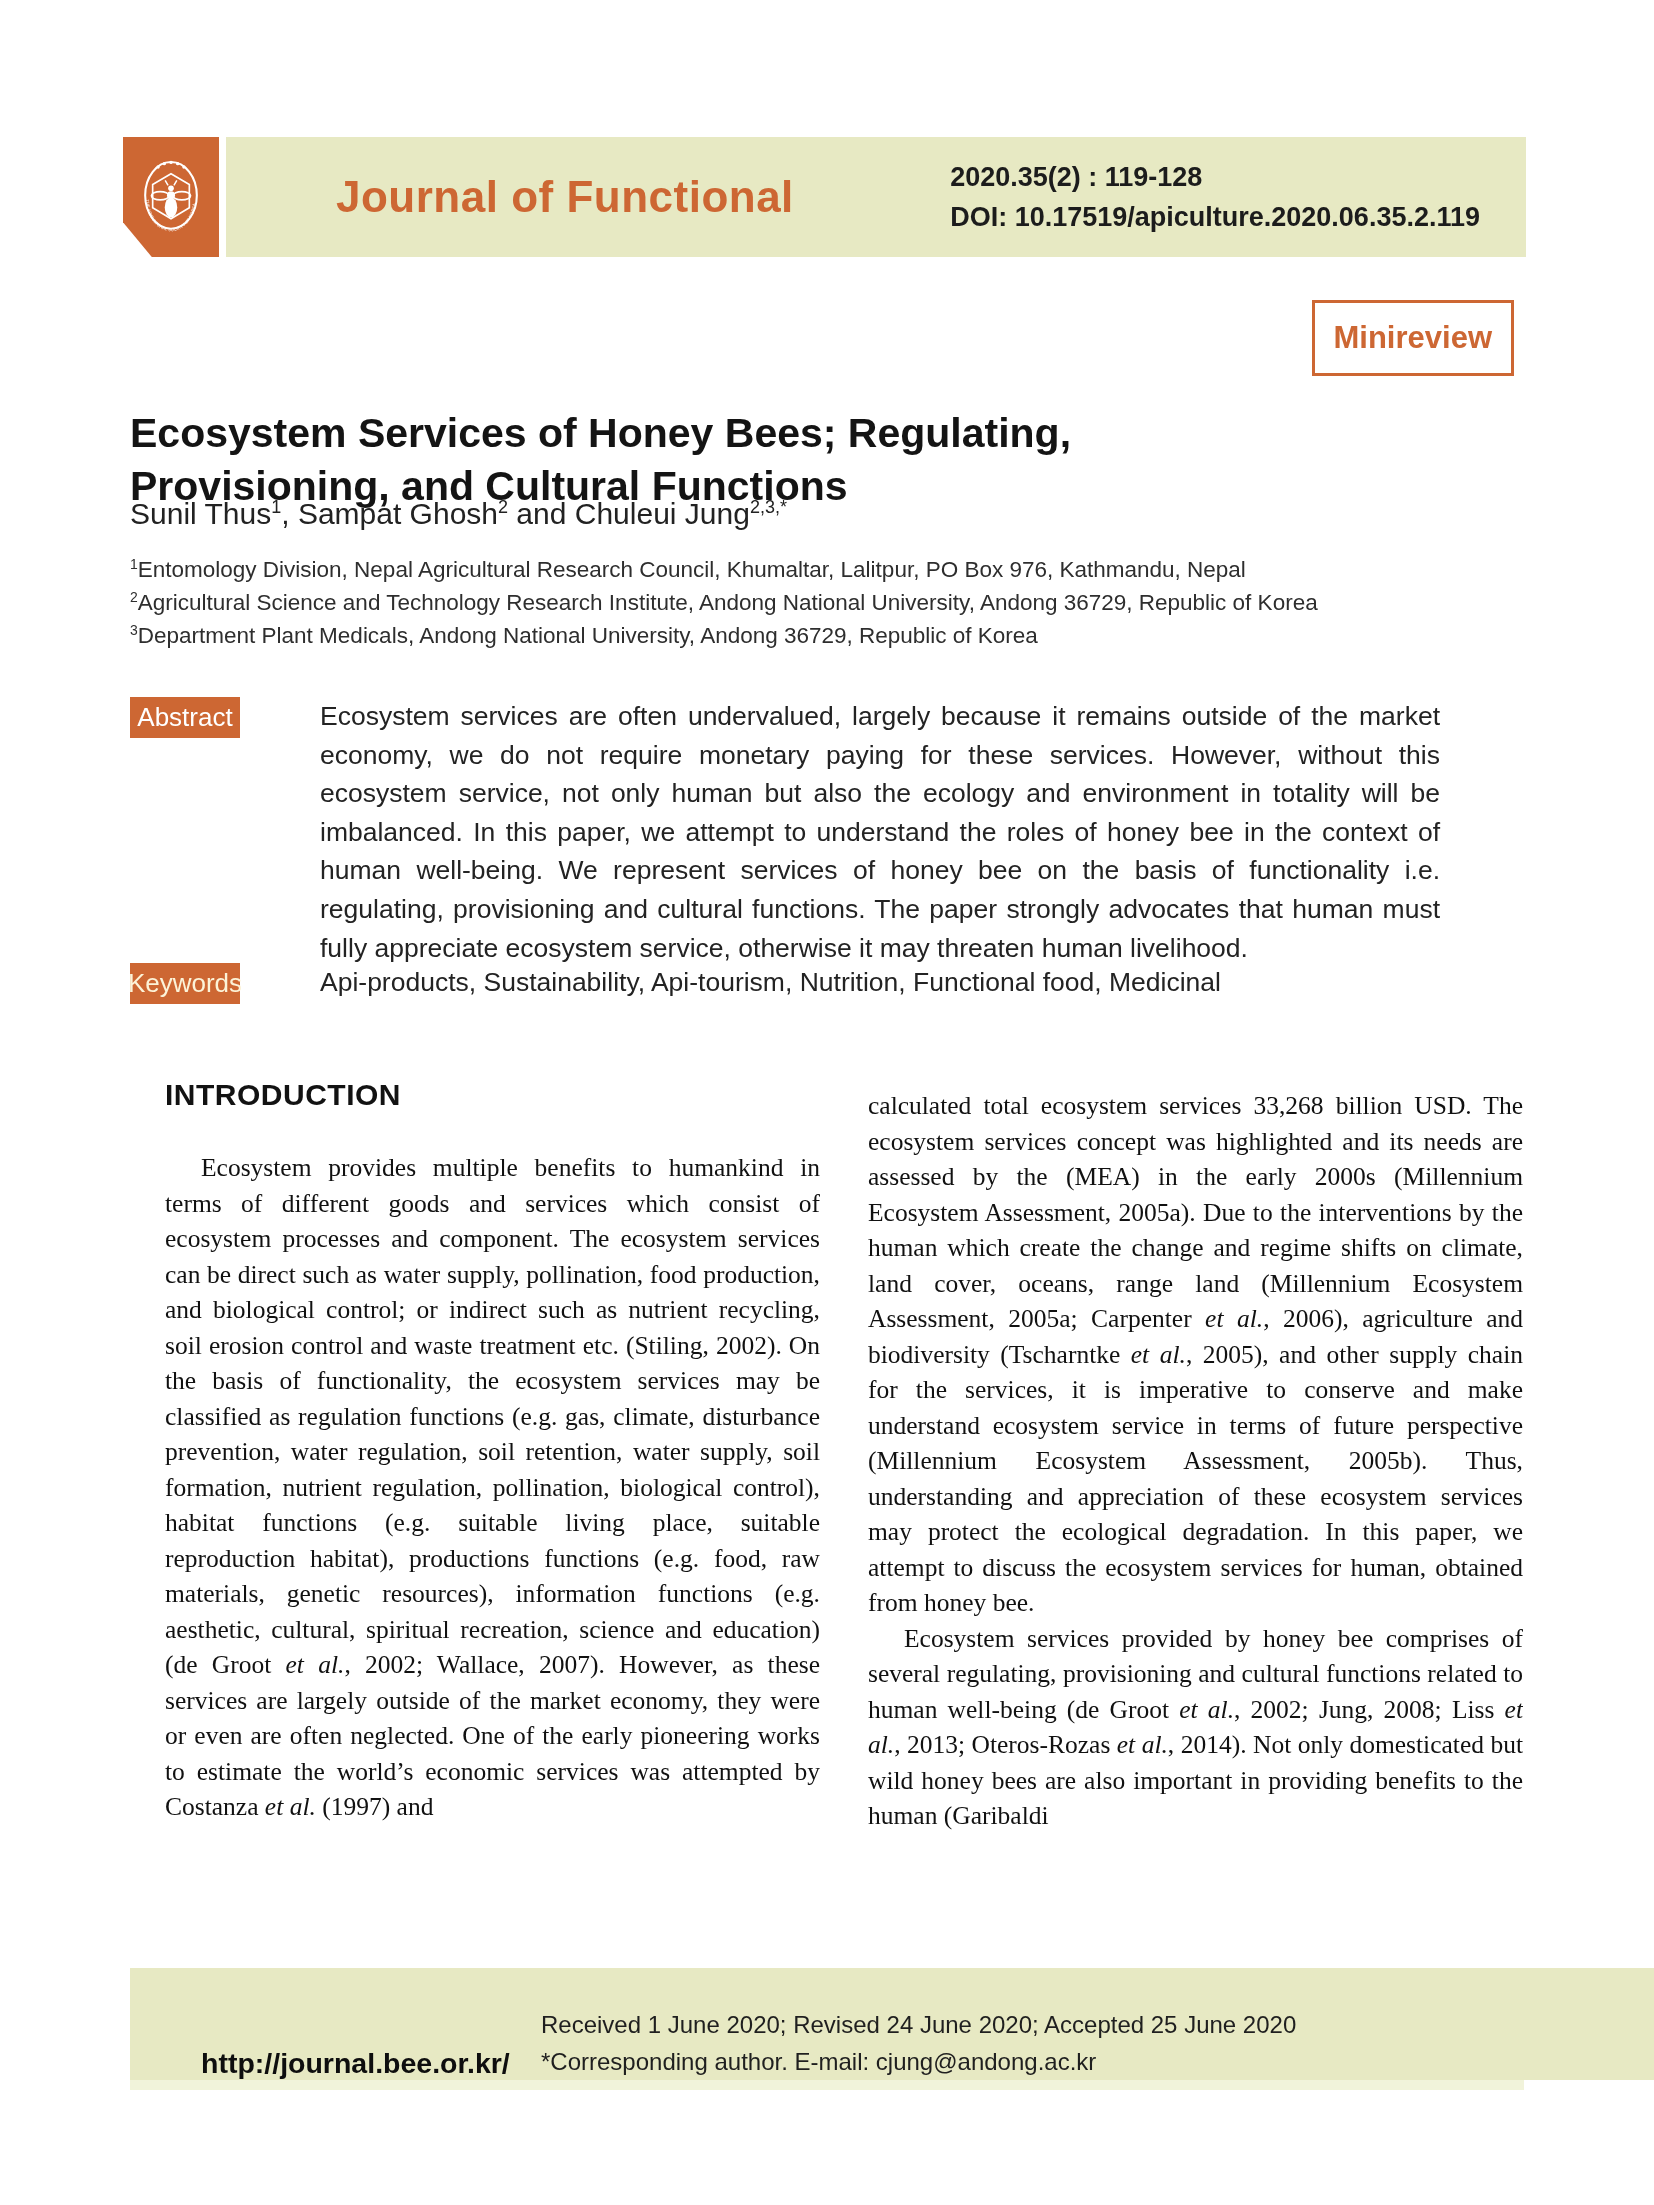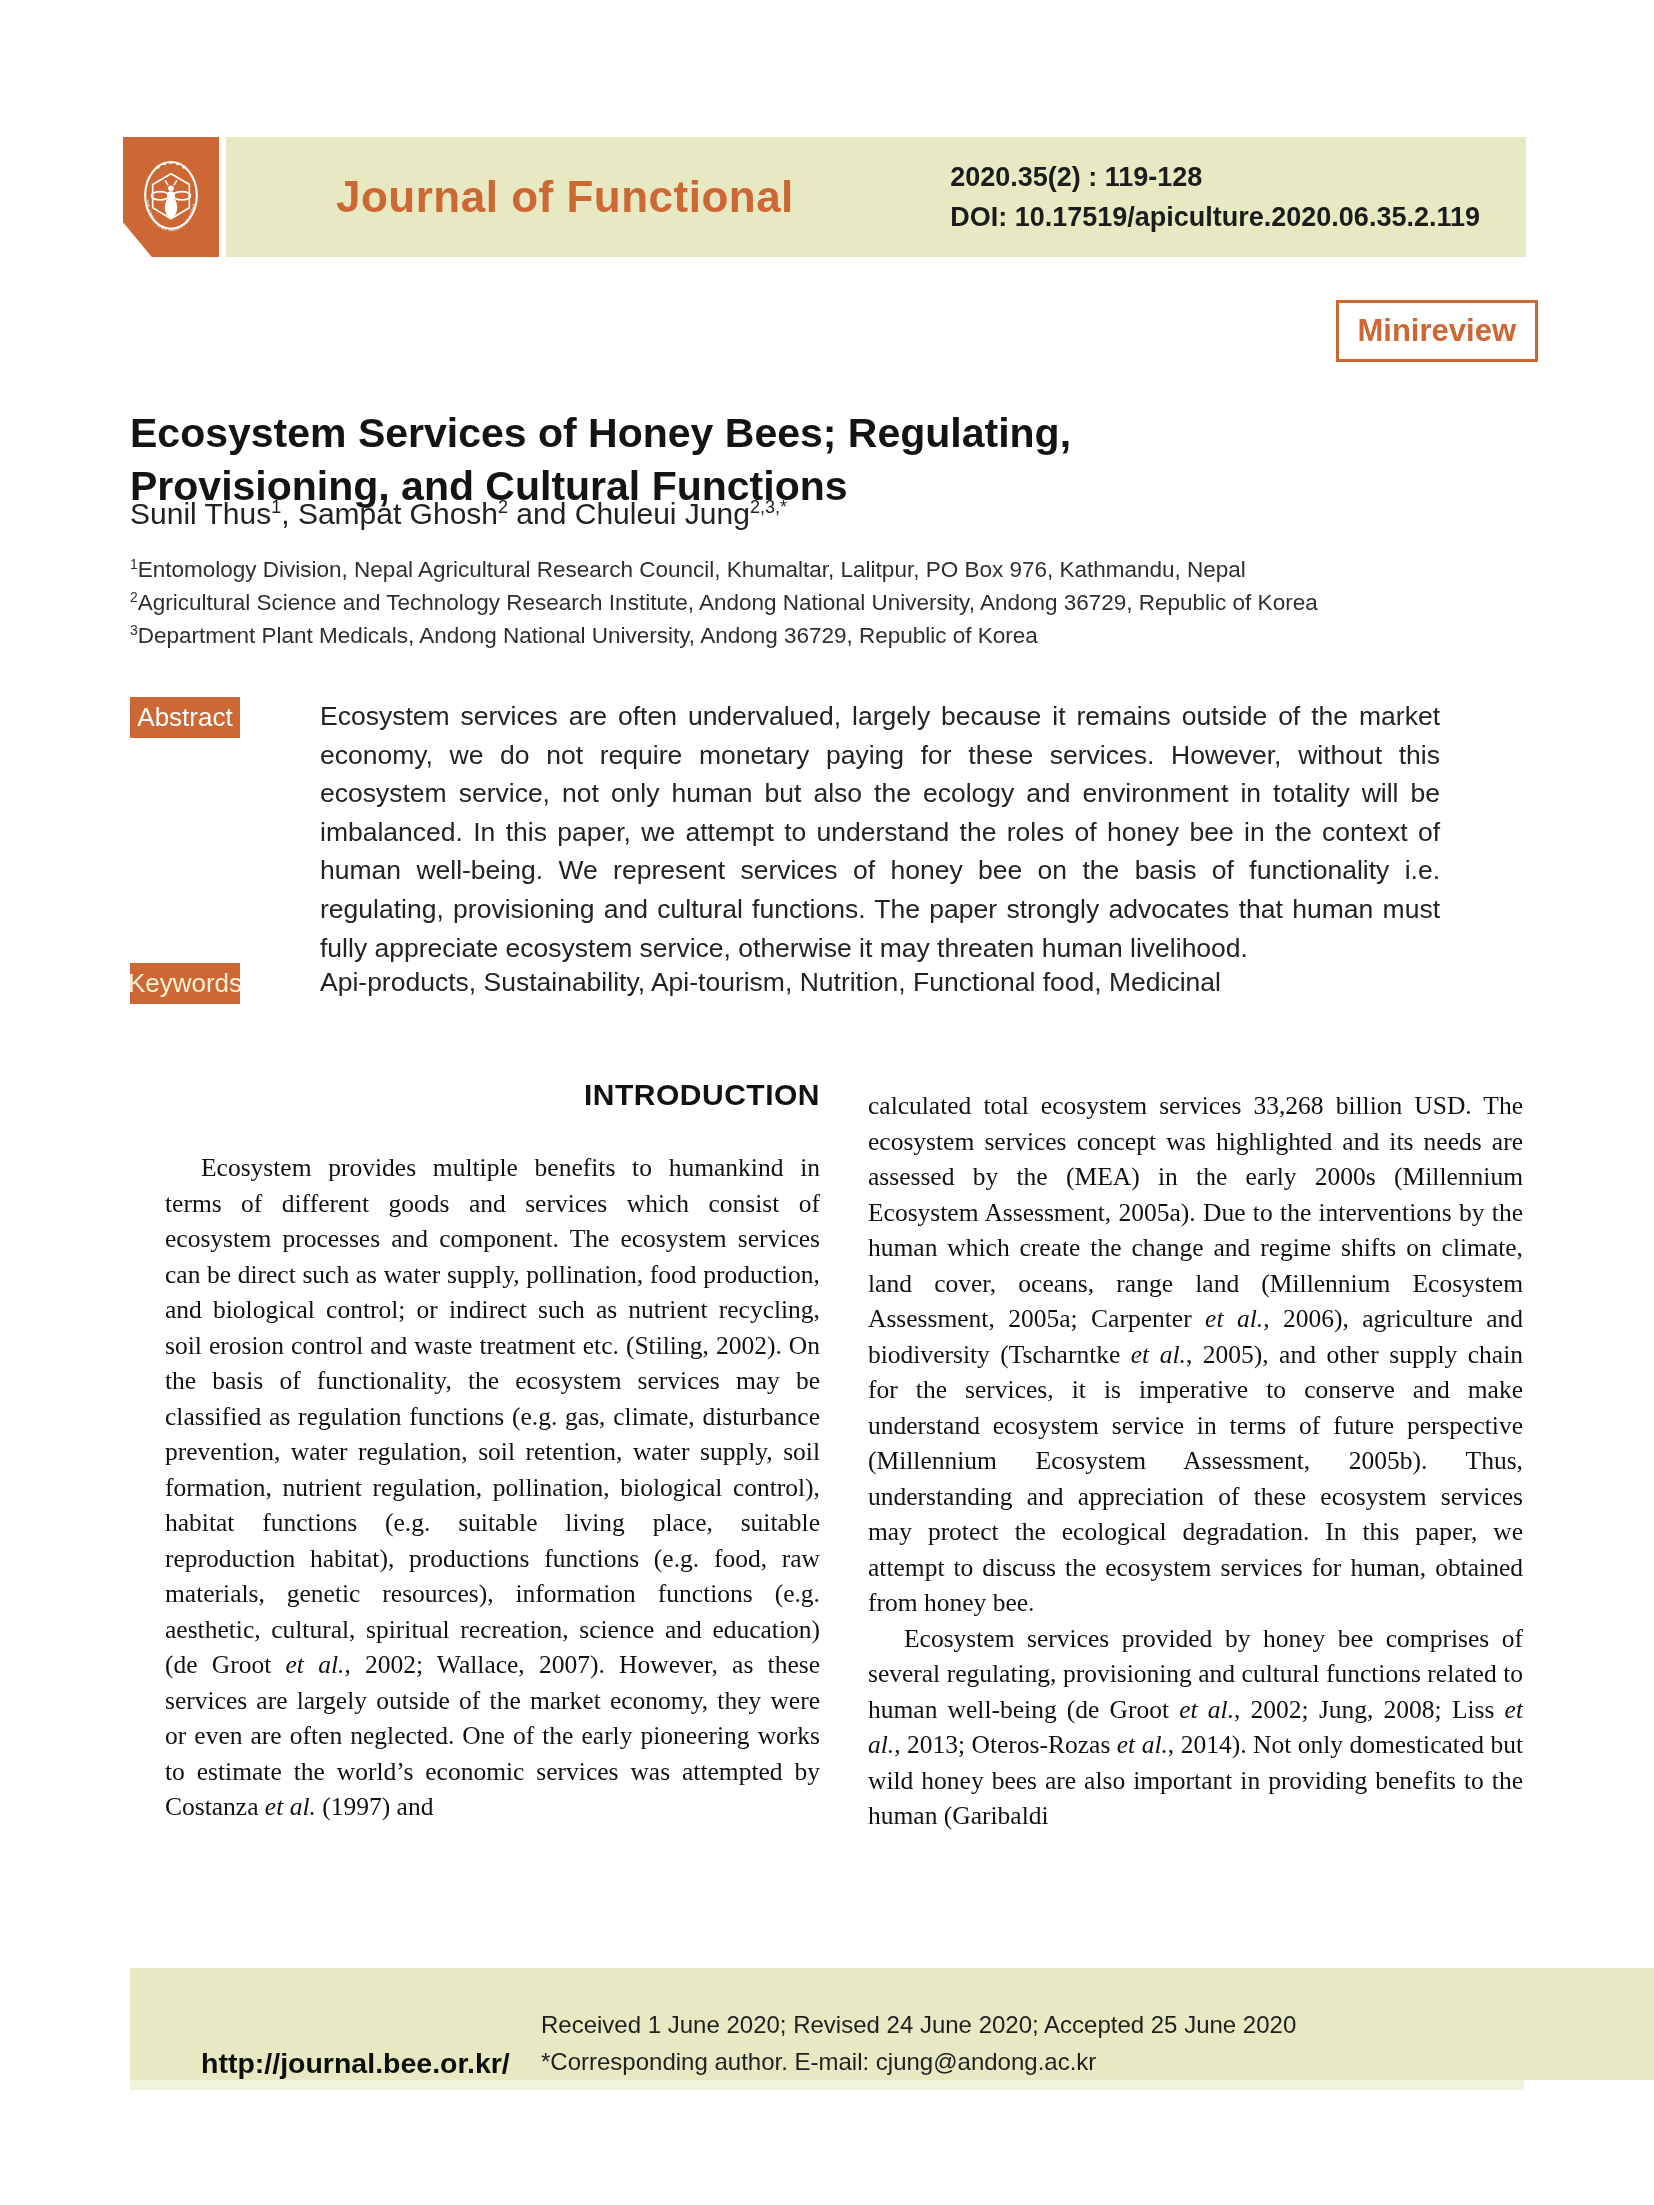--- a/index.html
+++ b/index.html
@@ -18,43 +18,43 @@
   .logo-box{
     width:96px;height:120px;background:var(--orange);flex-shrink:0;margin-right:7px;
     clip-path:polygon(0 0,100% 0,100% 100%,30% 100%,0 71%);
     display:flex;align-items:center;justify-content:center;
   }
   .banner{flex:1;background:var(--banner);display:flex;align-items:center;}
   .journal-title{margin-left:110px;font-size:44px;font-weight:bold;color:var(--orange);letter-spacing:0.5px;}
   .header-cite{margin-left:auto;margin-right:46px;text-align:left;font-size:27px;font-weight:bold;color:#1c1c1c;line-height:1.5;}
   
   .minireview{
-    position:absolute;top:300px;right:116px;background:#fff;border:3px solid var(--orange);
-    color:var(--orange);font-size:31px;font-weight:bold;padding:10px 19px;
+    position:absolute;top:300px;right:140px;background:#fff;border:3px solid var(--orange);
+    color:var(--orange);font-size:31px;font-weight:bold;padding:17px 19px;
   }
   
   .article-title{position:absolute;top:380px;left:130px;width:1190px;font-size:41px;font-weight:bold;color:#141414;line-height:1.29;}
   .authors{position:absolute;top:497px;left:130px;font-size:30px;color:#222;}
   .authors sup{font-size:60%;}
   .affiliations{position:absolute;top:553px;left:130px;font-size:22.5px;line-height:1.47;color:#2e2e2e;}
   .affiliations div{white-space:nowrap;}
   sup{font-size:62%;vertical-align:super;line-height:0;}
   
   .sec-row{position:absolute;left:130px;width:1310px;display:flex;align-items:flex-start;}
   .abstract-row{top:697px;}
   .keywords-row{top:963px;}
   .sec-badge{
     background:var(--orange);color:#fff;font-size:26px;font-weight:normal;width:110px;height:41px;
     display:flex;align-items:center;justify-content:center;flex-shrink:0;
   }
   .keywords-row .sec-badge{color:#fcf3d8;}
   .sec-text{margin-left:80px;flex:1;font-size:26.5px;line-height:38.6px;text-align:justify;color:#232323;}
   .keywords-row .sec-text{text-align:left;}
   
-  .intro-heading{position:absolute;top:1078px;left:165px;width:655px;text-align:right;font-size:30px;font-weight:bold;letter-spacing:0.5px;color:#121212;}
+  .intro-heading{position:absolute;top:1078px;left:165px;width:655px;text-align:left;font-size:30px;font-weight:bold;letter-spacing:0.5px;color:#121212;}
   .col{
     position:absolute;width:655px;font-family:"Liberation Serif",serif;font-size:25.5px;line-height:35.5px;
     text-align:justify;color:#111;overflow:hidden;hyphens:auto;-webkit-hyphens:auto;
   }
   .col-left{top:1150px;left:165px;max-height:812px;}
   .col-right{top:1088px;left:868px;max-height:876px;}
   .col p{margin:0;}
   .col p.indent{text-indent:36px;}
   
   .footer-bar{

